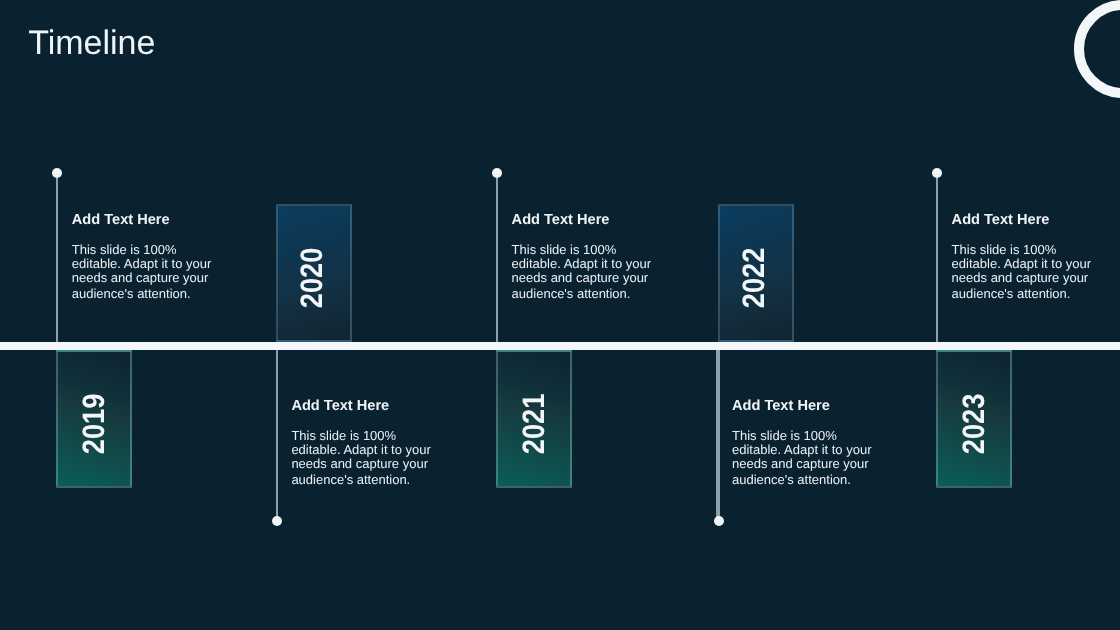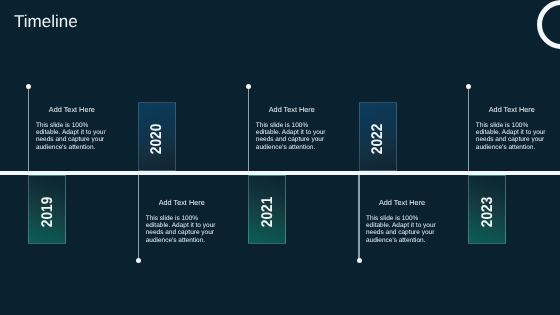--- a/index.html
+++ b/index.html
@@ -15,21 +15,21 @@
   .dot{position:absolute;width:5px;height:5px;border-radius:50%;background:#f0f4f6;}
   .box{position:absolute;width:38px;box-sizing:border-box;}
   .yr{position:absolute;left:0;top:0;right:0;bottom:0;display:flex;align-items:center;justify-content:center;}
   .yr span{transform:translate(0.6px,2.2px) rotate(-90deg) scaleX(.882);white-space:nowrap;color:#f2f6f8;
            font-weight:bold;font-size:15.5px;line-height:15.5px;}
   .blue{background:linear-gradient(161deg,#0b3d60 0%,#0d3650 32%,#133246 58%,#11242f 100%);
         border:1px solid rgba(180,215,235,.22);}
   .teal{background:linear-gradient(198deg,#0c2430 0%,#10303a 30%,#163a3e 45%,#0a5e57 100%);
         border:1px solid rgba(175,235,225,.30);}
   .txt{position:absolute;width:72px;}
-  .txt h3{margin:0;font-size:7.3px;font-weight:normal;color:#f0f4f6;line-height:8px;text-align:center;}
+  .txt h3{margin:0;font-size:7.3px;font-weight:bold;color:#f0f4f6;line-height:8px;}
   .txt p{margin:7.8px 0 0 0;font-size:6.5px;line-height:7.35px;color:#eaf1f4;}
 </style>
 </head>
 <body>
 
 <div class="slide">
   <div class="title">Timeline</div>
   <div class="corner"></div>
   <div class="axis"></div>
 

